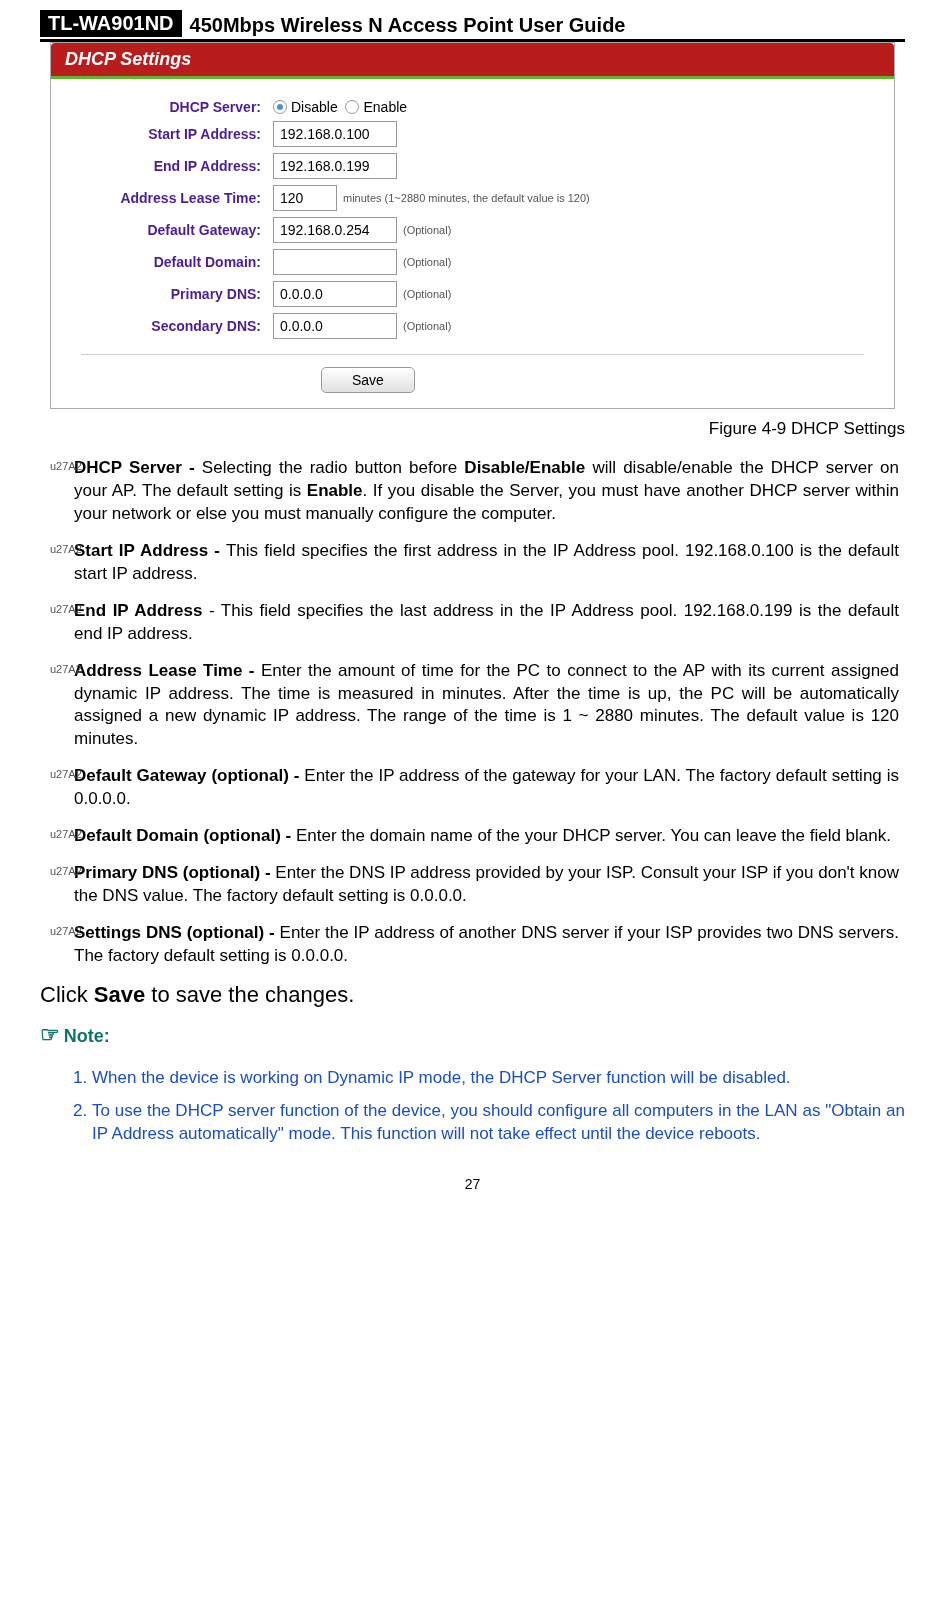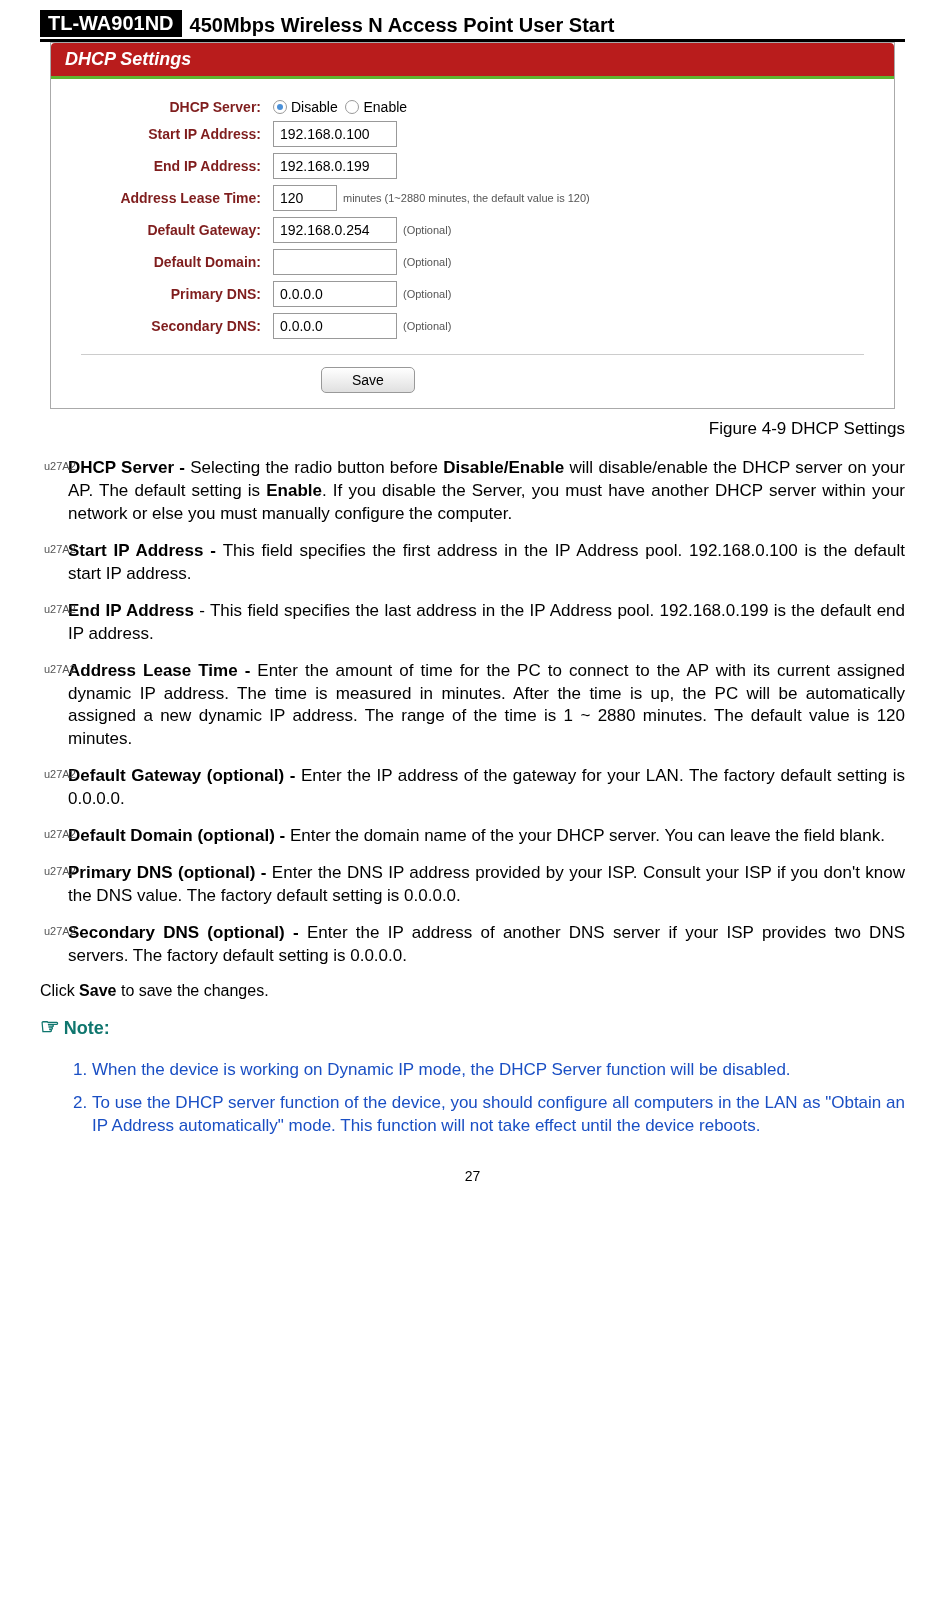--- a/index.html
+++ b/index.html
@@ -5,48 +5,48 @@
     body { font-family: Arial, sans-serif; background: #fff; margin: 0; padding: 0; width: 945px; }
     .page { padding: 10px 40px 20px 40px; }
     .header-bar { display: flex; align-items: flex-end; border-bottom: 3px solid #000; padding-bottom: 2px; }
     .header-model { background: #000; color: #fff; font-weight: bold; font-size: 20px; padding: 2px 8px; }
     .header-title { font-weight: bold; font-size: 20px; margin-left: 8px; }
     .screenshot-box { border: 1px solid #aaa; margin: 0 10px 10px 10px; background: #fff; }
     .panel-title-wrap { border-bottom: 3px solid #5fb52f; }
     .panel-title { background: #b91c1c; color: #fff; font-style: italic; font-weight: bold; padding: 6px 14px; font-size: 18px; border-radius: 4px 4px 0 0; }
     .panel-body { padding: 20px 30px 15px 30px; }
     .form-row { display: flex; align-items: center; margin-bottom: 6px; font-size: 14px; }
-    .form-label { width: 180px; text-align: right; font-weight: bold; padding-right: 12px; color: #7f1d1d; }
+    .form-label { width: 180px; text-align: right; font-weight: bold; padding-right: 12px; color: #4c1d95; }
     .radio-dot { display:inline-block; width:12px; height:12px; border:1px solid #999; border-radius:50%; vertical-align:middle; position:relative; margin-right:4px;}
     .radio-dot.selected::after { content:""; position:absolute; width:6px; height:6px; background:#4a90d9; border-radius:50%; top:3px; left:3px;}
     .text-input { border:1px solid #999; padding:2px 6px; font-size:14px; height:20px; }
     .w-ip { width:110px; }
     .w-min { width:50px; }
     .hint { color:#555; font-size:11px; margin-left:6px; }
     .save-row { border-top:1px solid #ccc; margin-top:15px; padding-top:12px; text-align:left; padding-left:240px;}
     .save-btn { background: linear-gradient(#fff,#e0e0e0); border:1px solid #999; border-radius:5px; padding:4px 30px; font-size:14px; cursor:pointer;}
     .caption { text-align:right; font-size:17px; margin:8px 0 18px 0; }
-    .bullets { list-style:none; padding:0; margin:0; }
+    .bullets { list-style:none; padding:0; margin:6px; }
     .bullets > li { position:relative; padding-left:28px; margin-bottom:14px; font-size:17px; line-height:1.35; text-align:justify; }
     .bullets > li::before { content:"\u27A2"; position:absolute; left:4px; top:2px; font-size:11px; color:#555;}
     .bold { font-weight:bold; }
-    .click-save { font-size:16px; margin-top:4px; margin-bottom:14px; }
+    .click-save { font-size:22px; margin-top:4px; margin-bottom:14px; }
     .note-head { color:#0f766e; font-weight:bold; font-size:18px; margin-bottom:19px; }
     .note-icon { font-size:22px; margin-right:4px; }
     .note-list { color:#1a4fc4; font-size:17px; padding-left:52px; margin:0; line-height:1.35; text-align:justify;}
     .note-list li { margin-bottom:10px; }
     .page-num { text-align:center; font-size:14px; margin-top:30px; }
   </style>
 </head>
 <body>
 
 <div class="page">
   <div class="header-bar">
     <span class="header-model">TL-WA901ND</span>
-    <span class="header-title">450Mbps Wireless N Access Point User Start</span>
+    <span class="header-title">450Mbps Wireless N Access Point User Guide</span>
   </div>
 
   <div class="screenshot-box">
     <div class="panel-title-wrap">
         <div class="panel-title">DHCP Settings</div>
       </div>
     <div class="panel-body">
       <div class="form-row">
         <div class="form-label">DHCP Server:</div>
         <span class="radio-dot selected"></span>
@@ -112,21 +112,21 @@
     <li>
       <span class="bold">Default Gateway (optional) - </span><span>Enter the IP address of the gateway for your LAN. The factory default setting is 0.0.0.0.</span>
     </li>
     <li>
       <span class="bold">Default Domain (optional) - </span><span>Enter the domain name of the your DHCP server. You can leave the field blank.</span>
     </li>
     <li>
       <span class="bold">Primary DNS (optional) - </span><span>Enter the DNS IP address provided by your ISP. Consult your ISP if you don't know the DNS value. The factory default setting is 0.0.0.0.</span>
     </li>
     <li>
-      <span class="bold">Secondary DNS (optional) - </span><span>Enter the IP address of another DNS server if your ISP provides two DNS servers. The factory default setting is 0.0.0.0.</span>
+      <span class="bold">Settings DNS (optional) - </span><span>Enter the IP address of another DNS server if your ISP provides two DNS servers. The factory default setting is 0.0.0.0.</span>
     </li>
   </ul>
 
   <div class="click-save">
     <span>Click </span><span class="bold">Save</span><span> to save the changes.</span>
   </div>
 
   <div class="note-head">
     <span class="note-icon">☞</span><span>Note:</span>
   </div>

